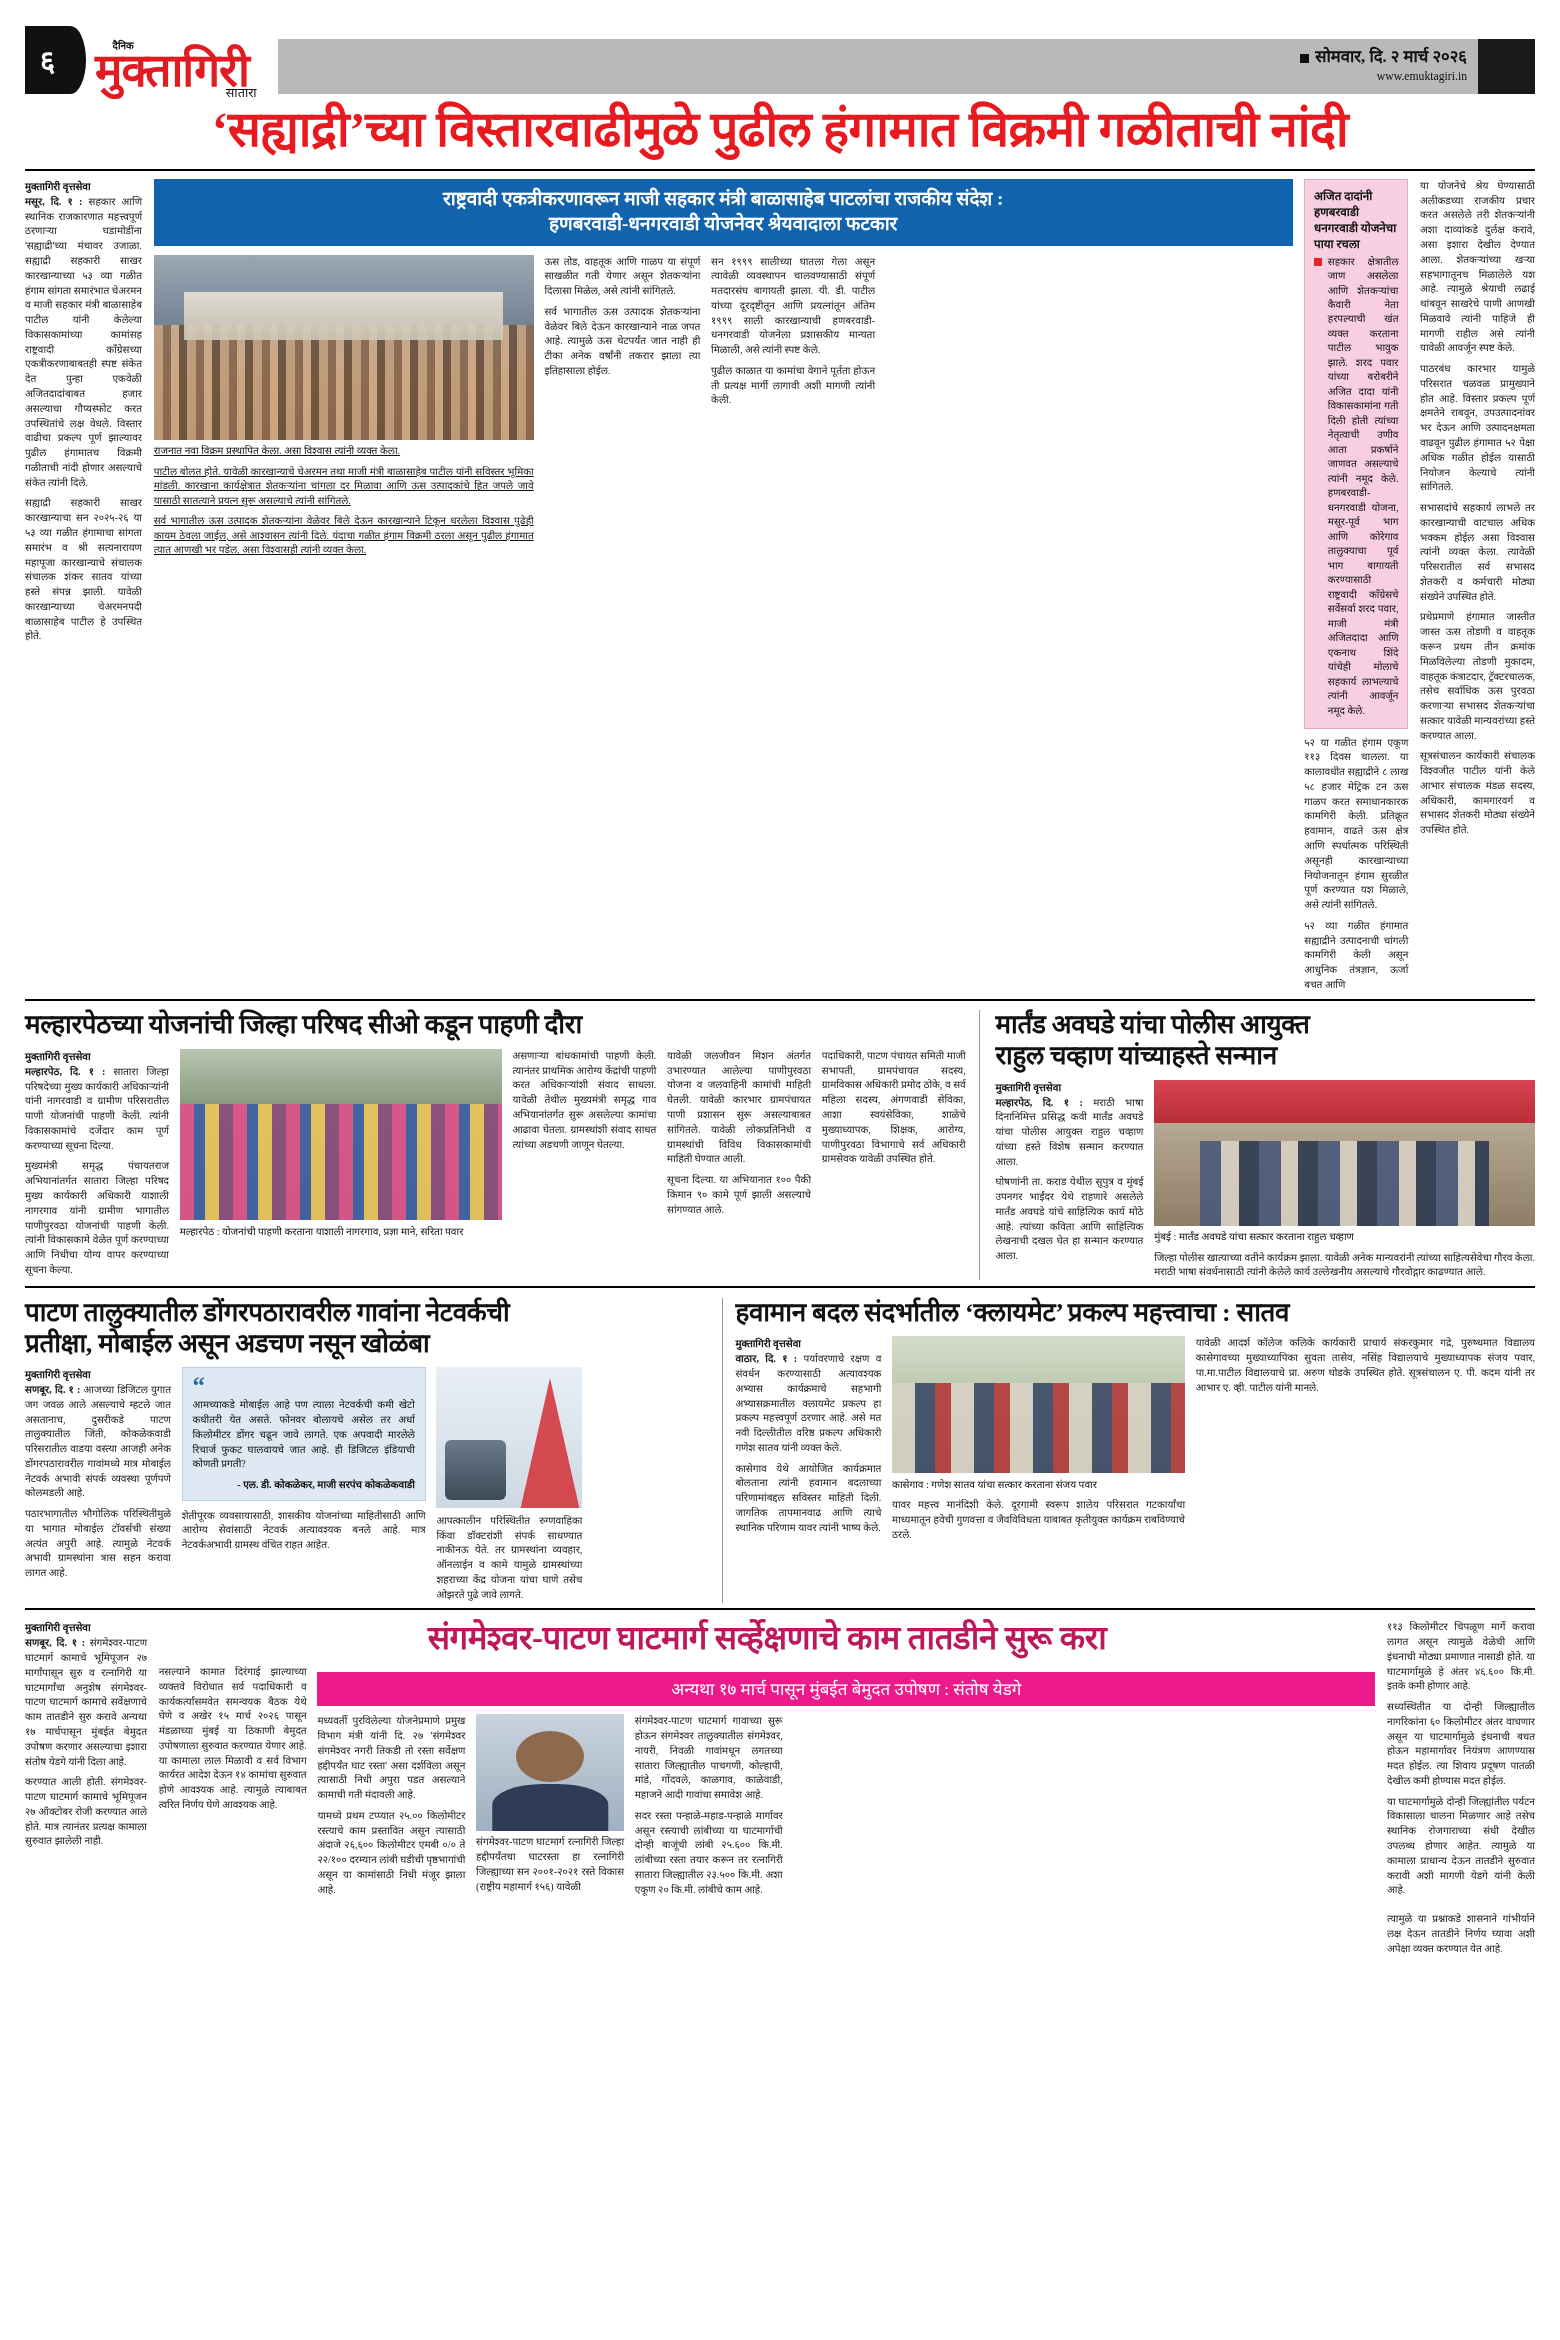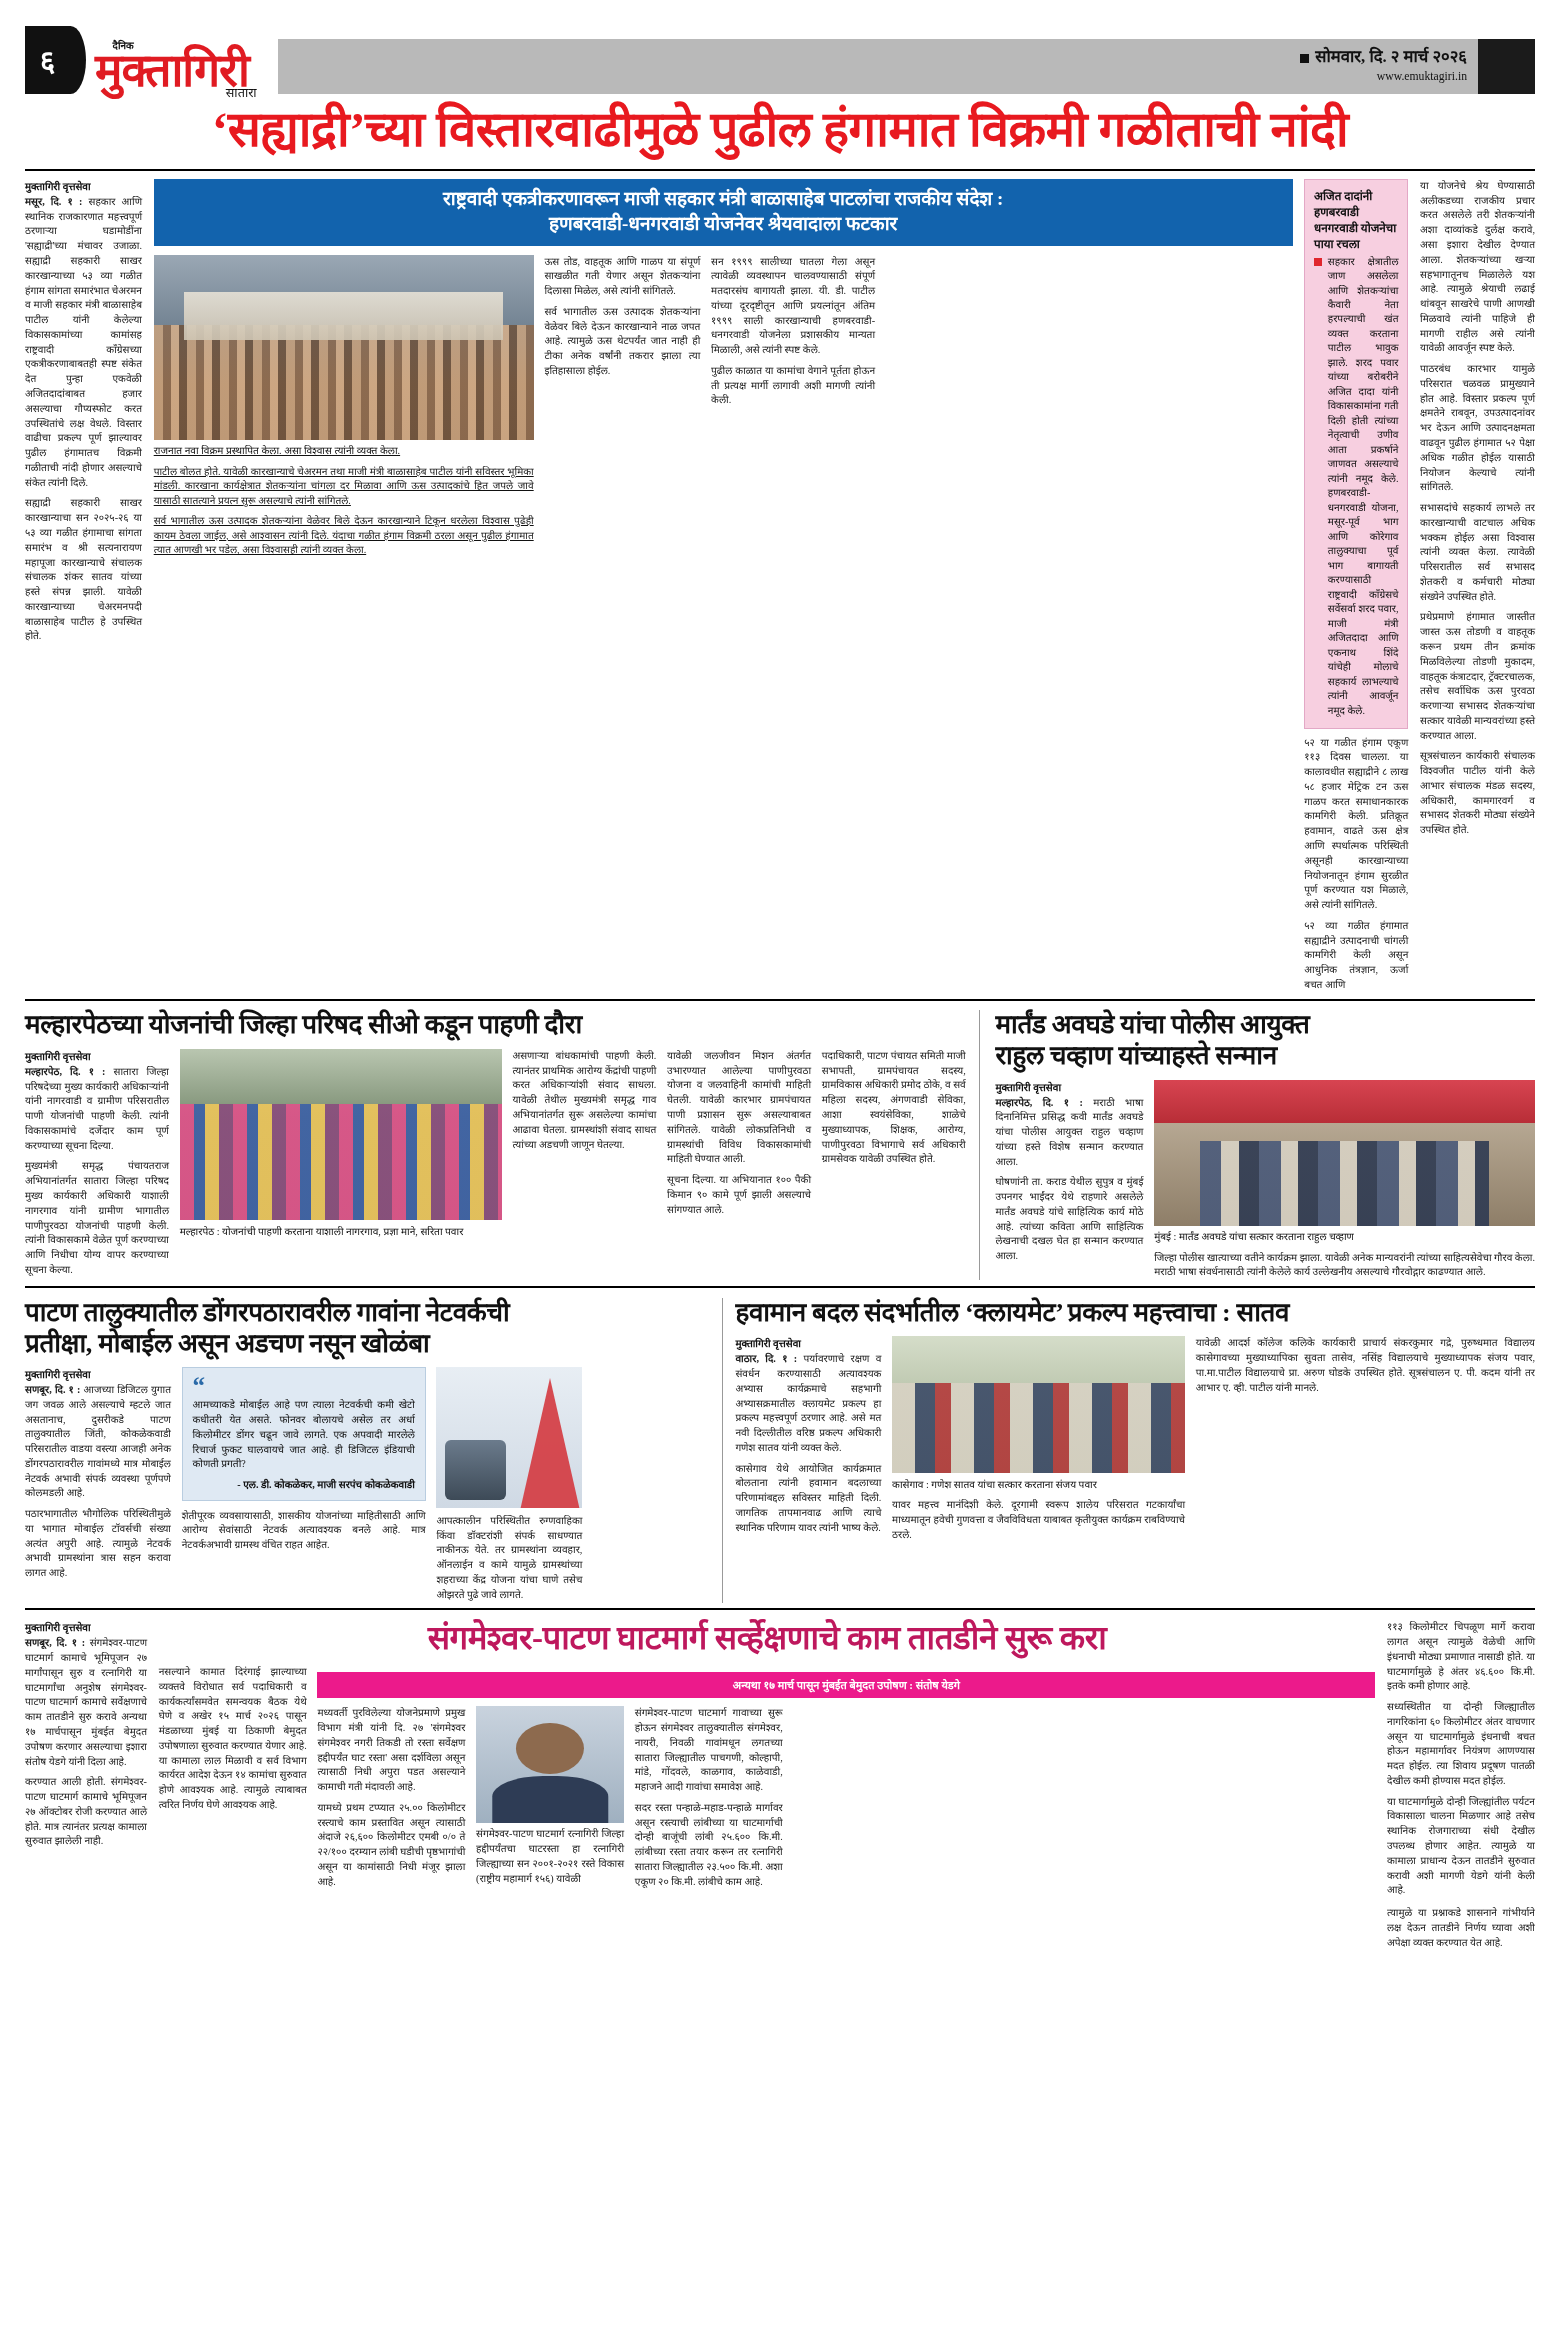--- a/index.html
+++ b/index.html
@@ -165,21 +165,21 @@
   .sec4{ display:flex; gap:11.7px; margin-top:9.8px; }
   .sec4-c1{ width:122px; }
   .sec4-main{ flex:1; }
   .sec4-last{ width:148px; }
   .red-head{
     font-size:33px; font-weight:bold; color:#be185d; text-align:center;
     line-height:1.12; letter-spacing:-0.4px;
   }
   .magenta-band{
     background:#ec1a8b; color:#fff; text-align:center;
-    font-size:11px; font-weight:bold; padding:4.9px 7.8px 6.8px 7.8px; margin-top:6.8px;
+    font-size:17px; font-weight:normal; padding:4.9px 7.8px 6.8px 7.8px; margin-top:6.8px;
   }
   .sec4-body{ display:flex; gap:10.7px; margin-top:7.8px; }
   .s4c{ width:148px; }
   .portrait{
     width:100%; height:117px;
     background:linear-gradient(#c9d3de,#9fb0c0);
     position:relative; overflow:hidden; margin-bottom:3.9px;
   }
   .portrait::before{
     content:""; position:absolute; left:50%; transform:translateX(-50%);
@@ -425,18 +425,18 @@
             </div>
           </div>
         </div>
       </div>
     </div>
 
     <div class="sec4-last">
       <div class="col-text">११३ किलोमीटर चिपळूण मार्गे करावा लागत असून त्यामुळे वेळेची आणि इंधनाची मोठ्या प्रमाणात नासाडी होते. या घाटमार्गामुळे हे अंतर ४६.६०० कि.मी. इतके कमी होणार आहे.</div>
       <div class="col-text" style="margin-top:5.9px">सध्यस्थितीत या दोन्ही जिल्ह्यातील नागरिकांना ६० किलोमीटर अंतर वाचणार असून या घाटमार्गामुळे इंधनाची बचत होऊन महामार्गावर नियंत्रण आणण्यास मदत होईल. त्या शिवाय प्रदूषण पातळी देखील कमी होण्यास मदत होईल.</div>
       <div class="col-text" style="margin-top:5.9px">या घाटमार्गामुळे दोन्ही जिल्ह्यांतील पर्यटन विकासाला चालना मिळणार आहे तसेच स्थानिक रोजगाराच्या संधी देखील उपलब्ध होणार आहेत. त्यामुळे या कामाला प्राधान्य देऊन तातडीने सुरुवात करावी अशी मागणी येडगे यांनी केली आहे.</div>
-      <div class="col-text" style="margin-top:8px">त्यामुळे या प्रश्नाकडे शासनाने गांभीर्याने लक्ष देऊन तातडीने निर्णय घ्यावा अशी अपेक्षा व्यक्त करण्यात येत आहे.</div>
+      <div class="col-text" style="margin-top:14px">त्यामुळे या प्रश्नाकडे शासनाने गांभीर्याने लक्ष देऊन तातडीने निर्णय घ्यावा अशी अपेक्षा व्यक्त करण्यात येत आहे.</div>
     </div>
   </div>
 
 </div>
 
 
 </body></html>

